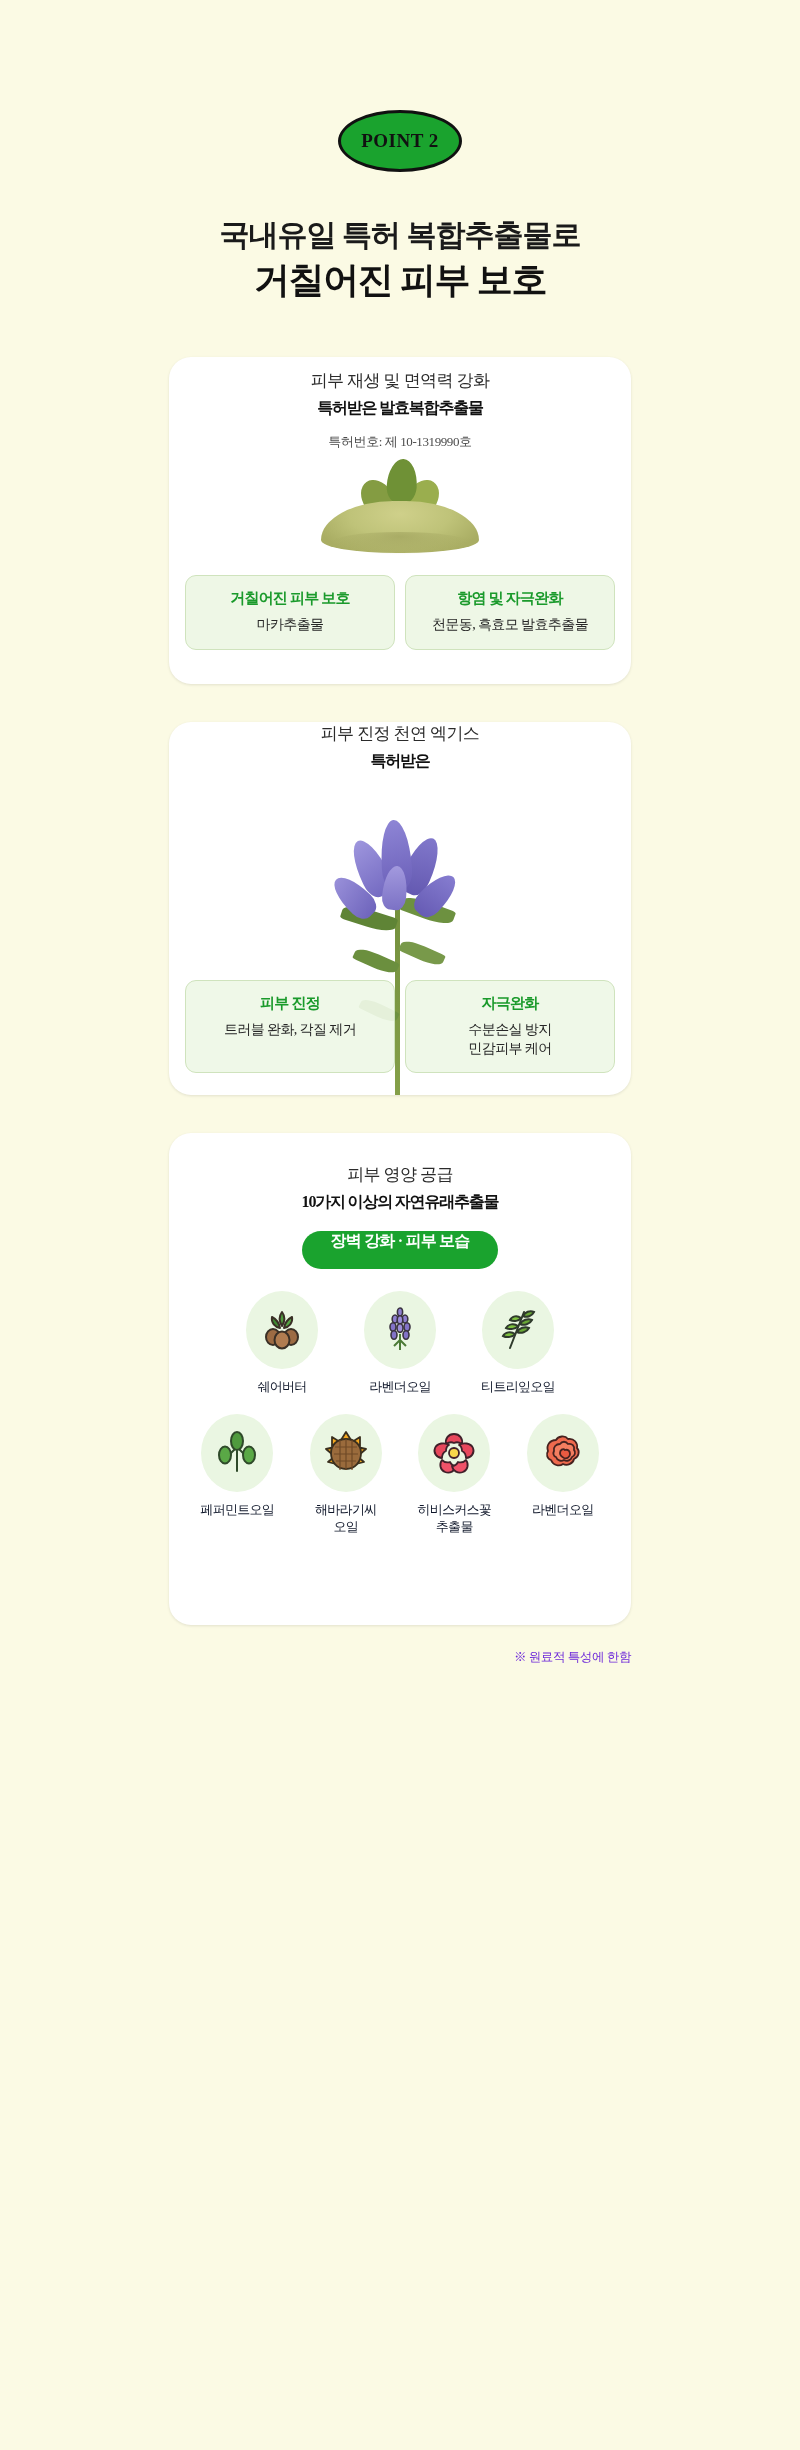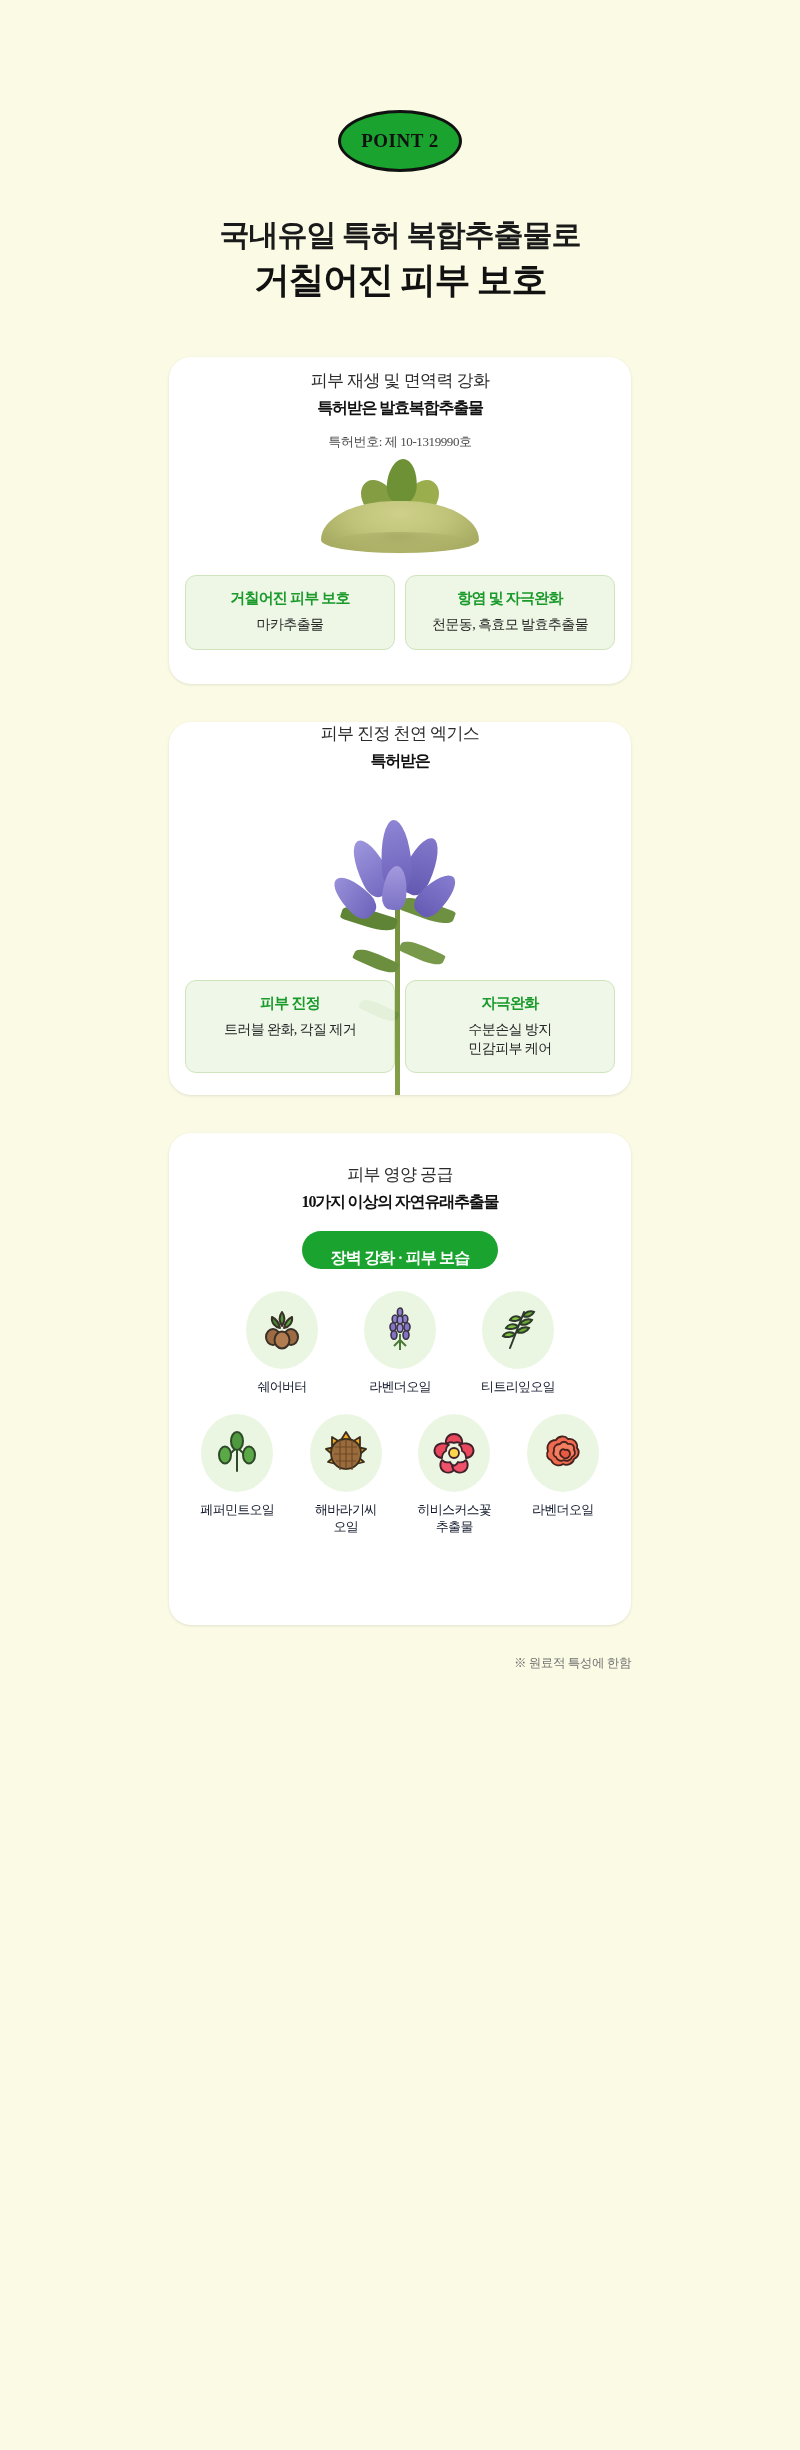--- a/index.html
+++ b/index.html
@@ -201,21 +201,21 @@
   .gentian .p6 { width: 24px; height: 44px; left: 88px; top: 52px; background: linear-gradient(170deg,#a49bdf,#7a70c4); transform: rotate(6deg); }
 
   
   #card-natural { margin-top: 38px; height: 492px; }
   #card-natural .card-head { padding-top: 30px; }
   .pill-badge {
     margin: 18px auto 0;
     width: 196px; height: 38px;
     background: #1aa32e;
     border-radius: 19px;
-    display: flex; align-items: flex-end; justify-content: center;
+    display: flex; align-items: flex-start; justify-content: center;
   }
   .pill-badge span {
     color: #ffffff;
     font-size: 16px;
     font-weight: bold;
     letter-spacing: -0.8px;
   }
   .ing-grid { padding: 22px 20px 0; }
   .ing-row { display: flex; justify-content: center; }
   .ing-row.r1 { gap: 18px; }
@@ -235,23 +235,23 @@
     letter-spacing: -0.7px;
     line-height: 1.3;
   }
   .ing-label .l { display: block; }
   .ing-ico { width: 48px; height: 48px; display:block; }
 
   .footnote {
     width: 462px;
     text-align: right;
     font-size: 12.5px;
-    color: #737373;
+    color: #6d28d9;
     letter-spacing: -0.4px;
-    margin-top: 30px;
+    margin-top: 24px;
   }
 </style>
 </head>
 <body>
 
 <div class="page">
 
   <div class="point-badge">
     <span>POINT 2</span>
   </div>

